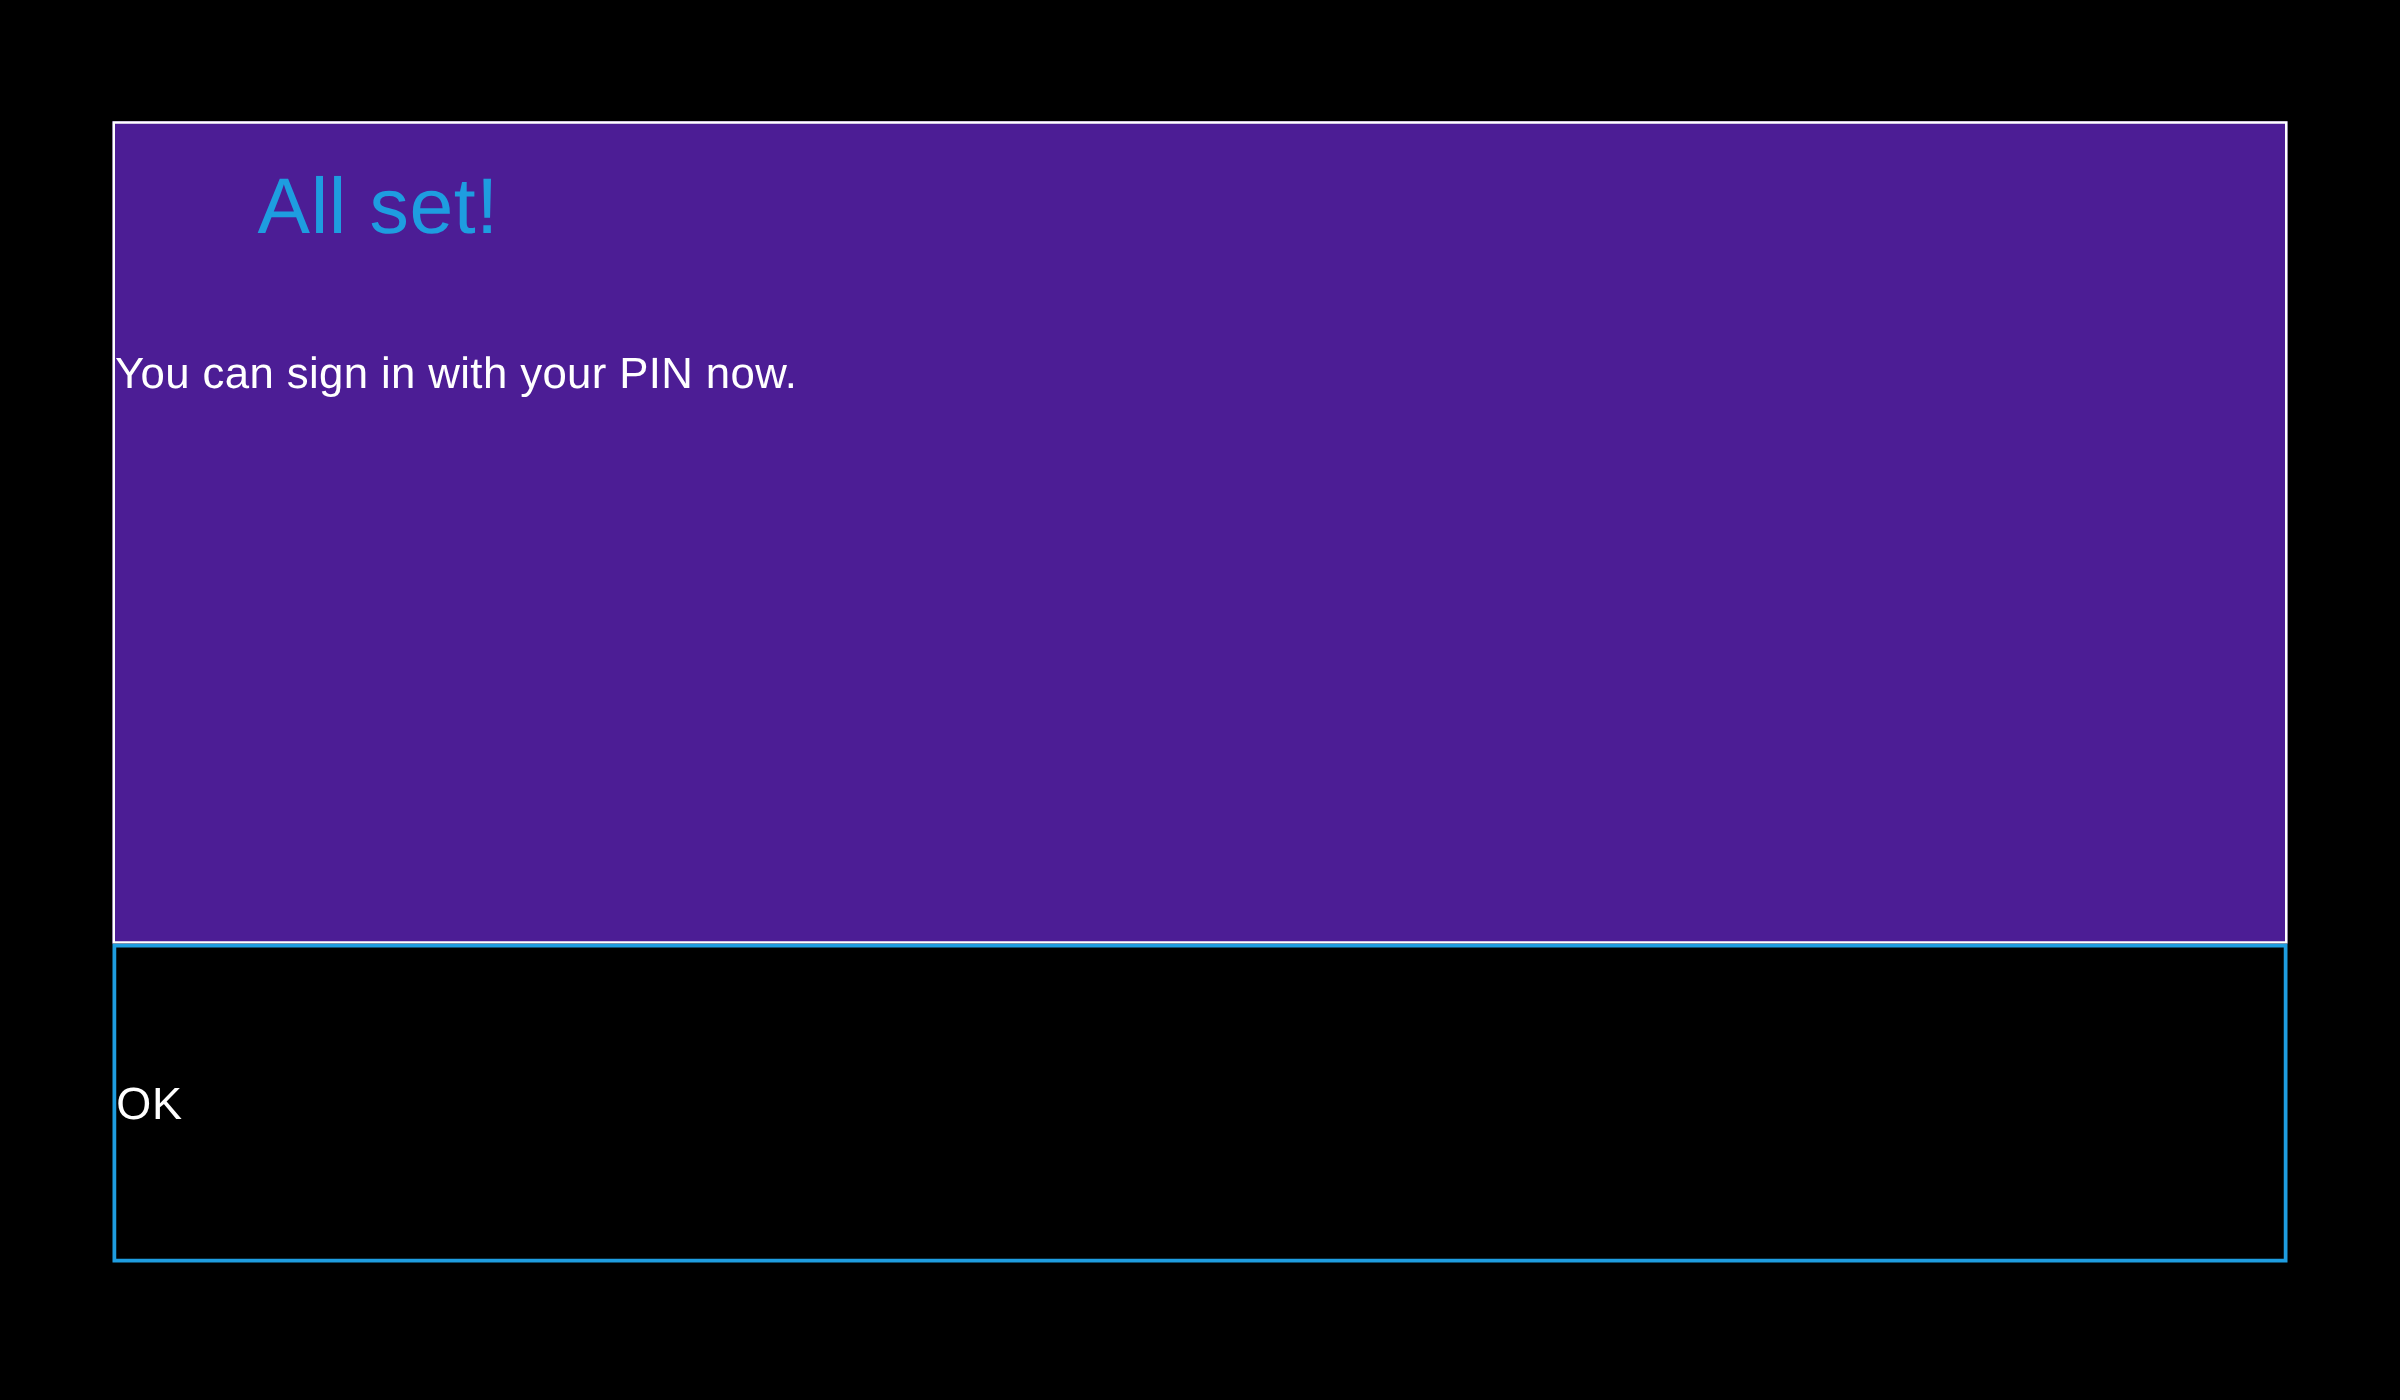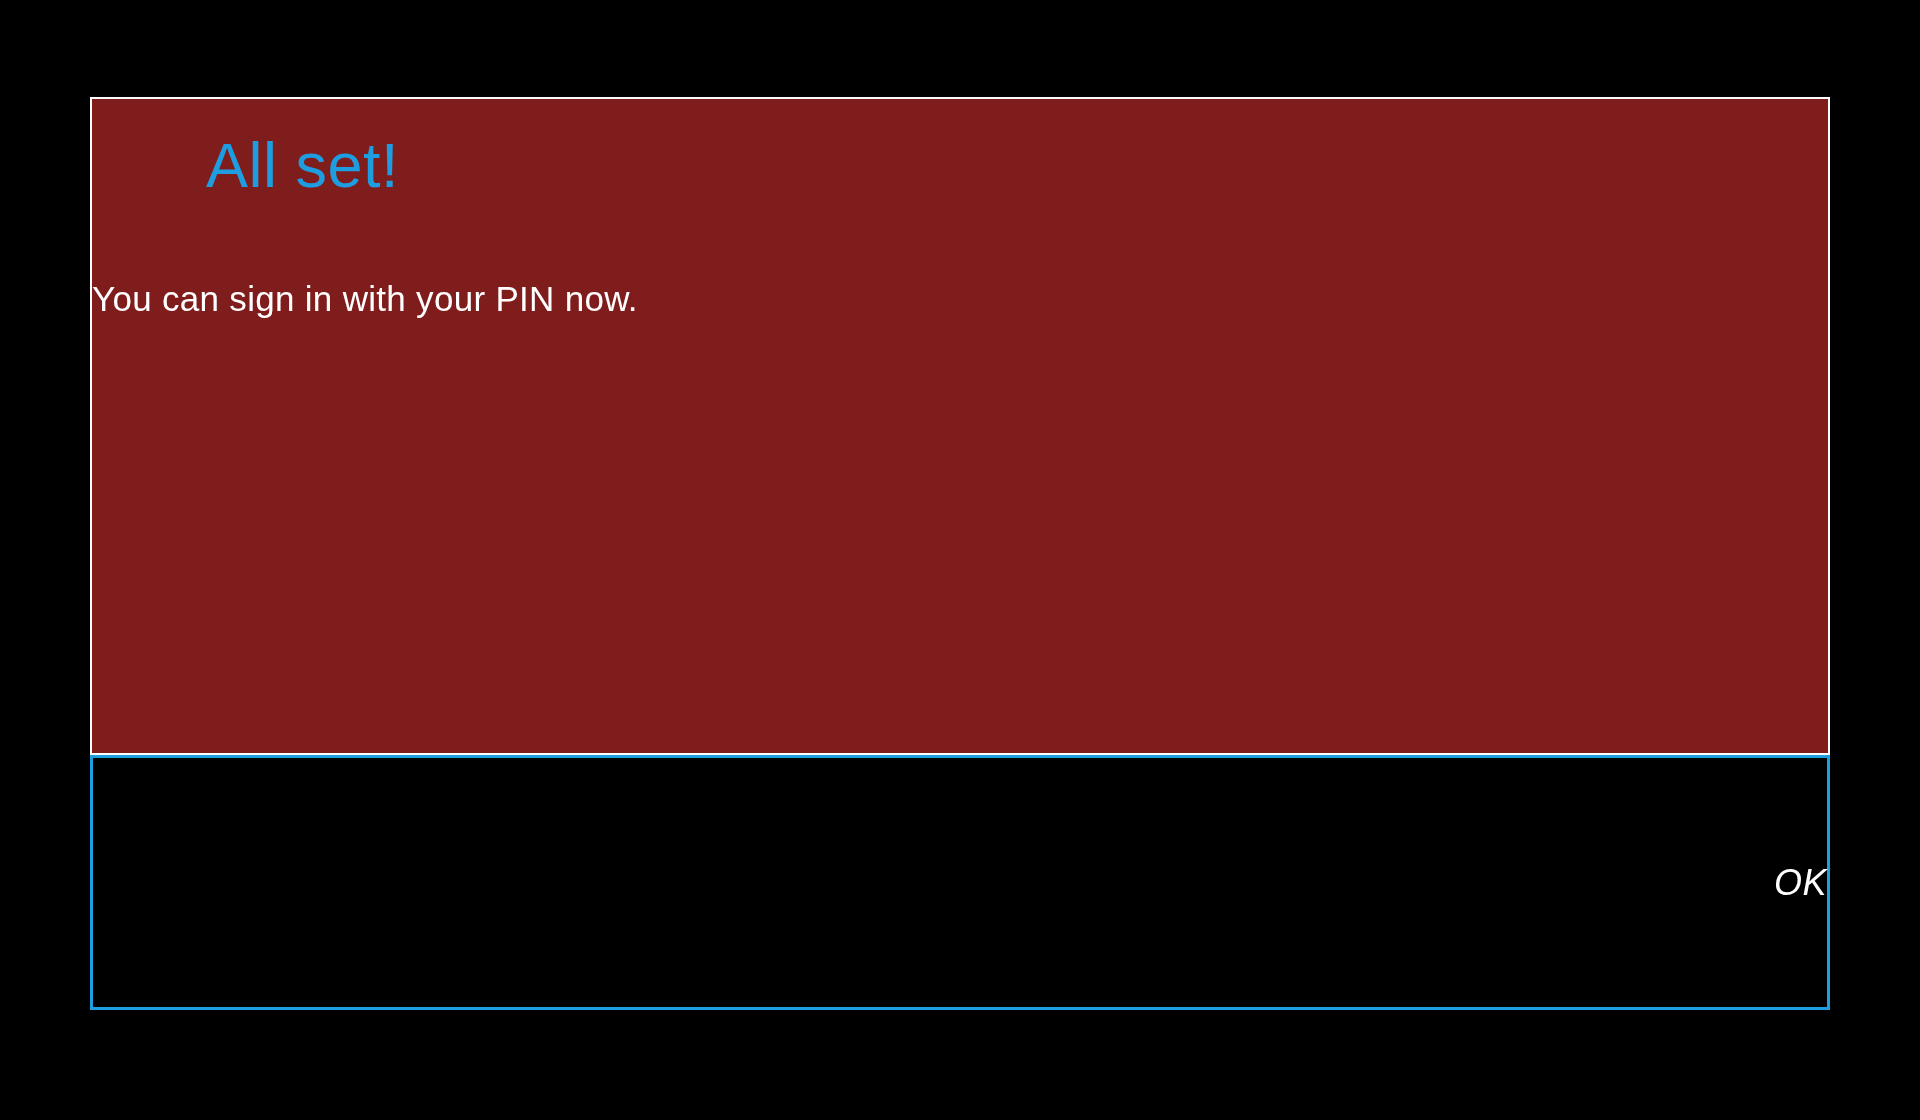--- a/index.html
+++ b/index.html
@@ -15,21 +15,21 @@
       overflow: hidden;
       position: relative;
     }
     .dialog-container {
       position: absolute;
       left: 90px;
       top: 97px;
       width: 1740px;
       height: 658px;
       border: 2.5px solid #ffffff;
-      background: #7f1d1d;
+      background: #4c1d95;
     }
     .dialog-title {
       color: #1e9de0;
       font-size: 63px;
       font-weight: 300;
       padding-left: 114px;
       padding-top: 30px;
       letter-spacing: 0.5px;
     }
     .dialog-body {
@@ -46,24 +46,23 @@
       width: 1740px;
       height: 255px;
       border: 3px solid #1e9de0;
       background: #000000;
       color: #ffffff;
       font-size: 36px;
       font-weight: 400;
       font-family: "Segoe UI", Arial, sans-serif;
       display: flex;
       align-items: center;
-      justify-content: flex-end;
+      justify-content: flex-start;
       cursor: pointer;
       letter-spacing: 0.5px;
-      font-style: italic;
     }
   </style>
 </head>
 <body>
 
 <div class="dialog-container">
   <h1 class="dialog-title">All set!</h1>
   <p class="dialog-body">You can sign in with your PIN now.</p>
 </div>
 

